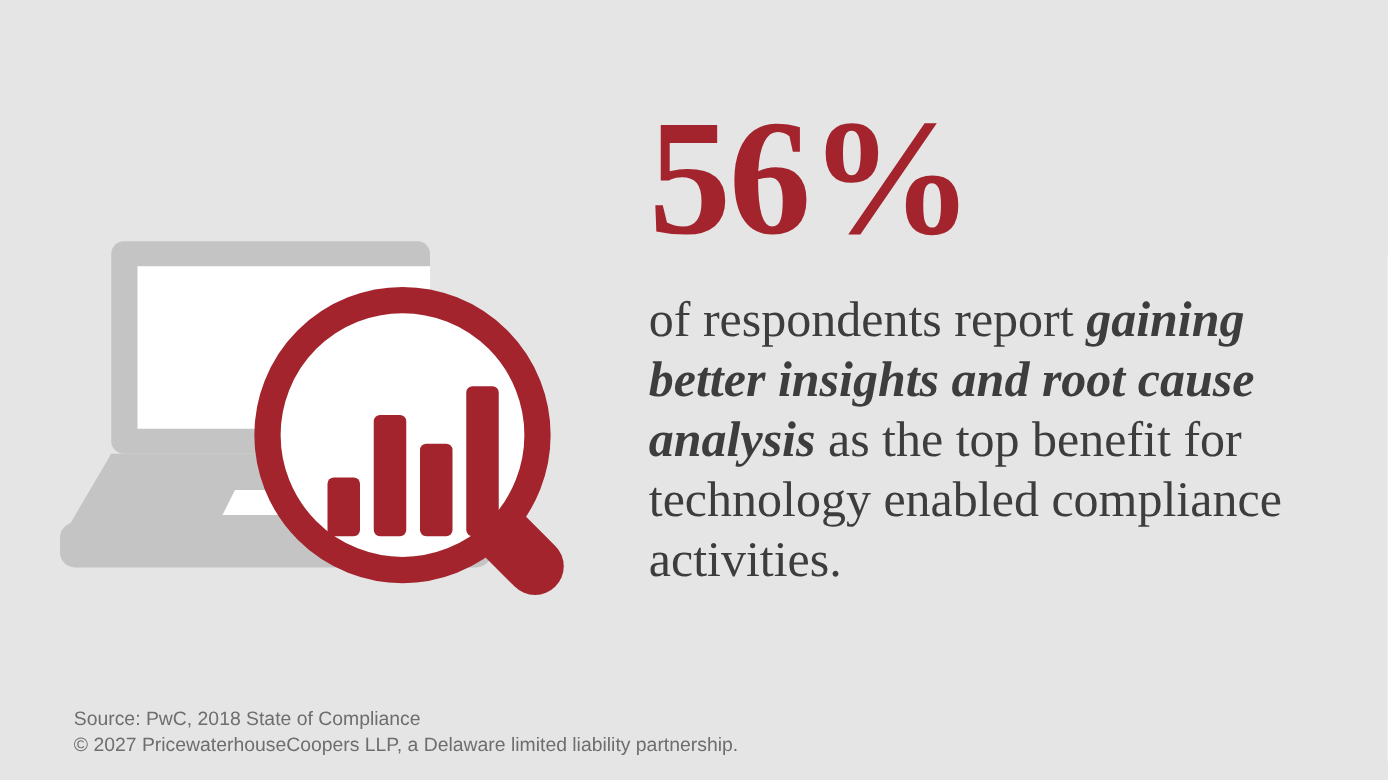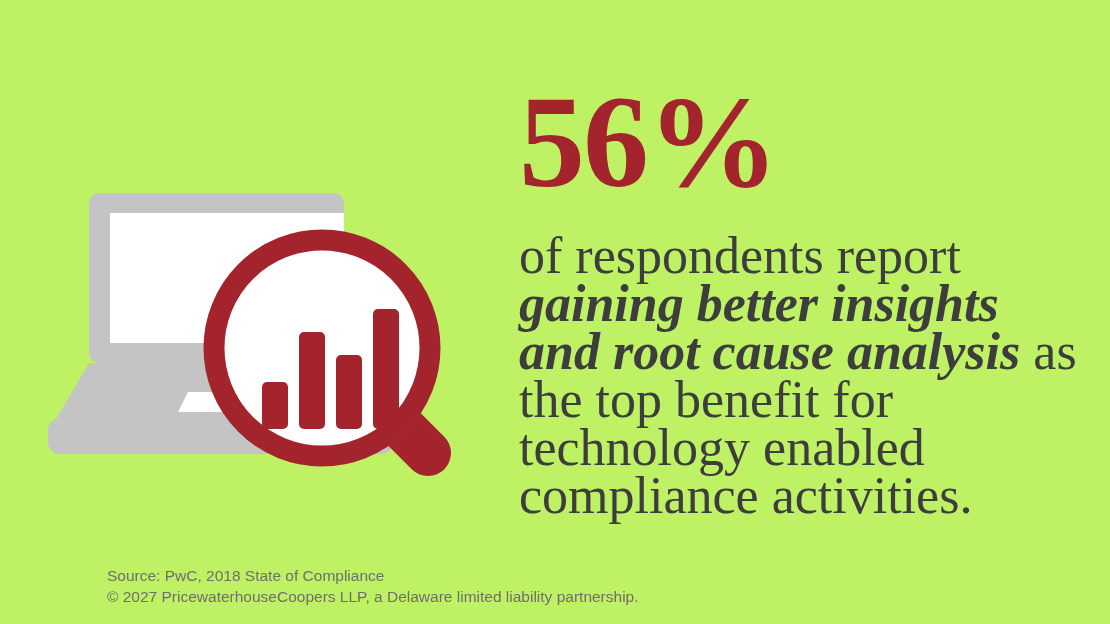--- a/index.html
+++ b/index.html
@@ -10,21 +10,21 @@
     width: 1110px;
     height: 624px;
     background: #ffffff;
     font-family: "Liberation Sans", sans-serif;
     overflow: hidden;
   }
   #canvas {
     position: relative;
     width: 1110px;
     height: 624px;
-    background: #bef264;
+    background: #e5e5e5;
   }
 
   
   #illustration {
     position: absolute;
     left: 40px;
     top: 150px;
     width: 450px;
     height: 330px;
   }
@@ -47,21 +47,21 @@
     font-size: 132px;
     line-height: 1.0;
     letter-spacing: -2px;
     color: #A3242C;
     margin: 0;
     padding: 0;
     height: 132px;
   }
   #stat-description {
     font-family: "Liberation Serif", "DejaVu Serif", serif;
-    font-size: 52px;
+    font-size: 40px;
     line-height: 48px;
     color: #3D3D3D;
     margin: 0;
     padding: 0;
     margin-top: 24px;
     width: 560px;
   }
   #stat-description .emph {
     font-weight: bold;
     font-style: italic;
@@ -73,21 +73,20 @@
     left: 59px;
     top: 565px;
     width: 900px;
   }
   #footer .footer-line {
     font-family: "Liberation Sans", sans-serif;
     font-size: 15.5px;
     line-height: 21px;
     color: #6E6E6E;
     white-space: nowrap;
-    margin-left: 48px;
   }
 </style>
 </head>
 <body>
 
 <div id="canvas">
 
   <div id="illustration">
     <svg viewBox="0 0 450 330" xmlns="http://www.w3.org/2000/svg">
 

